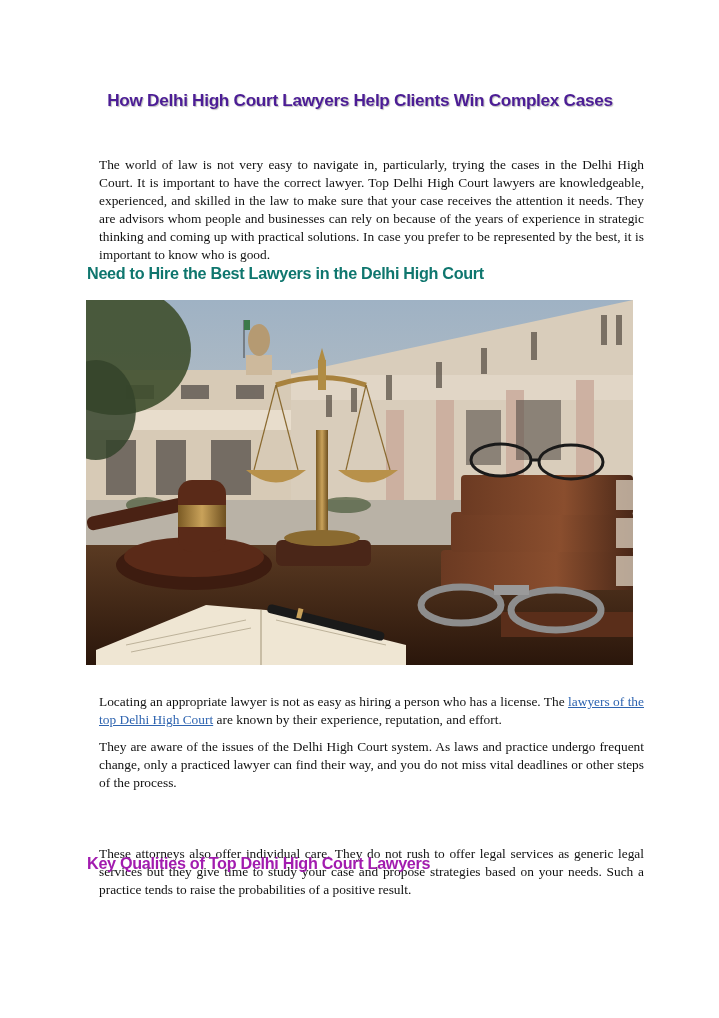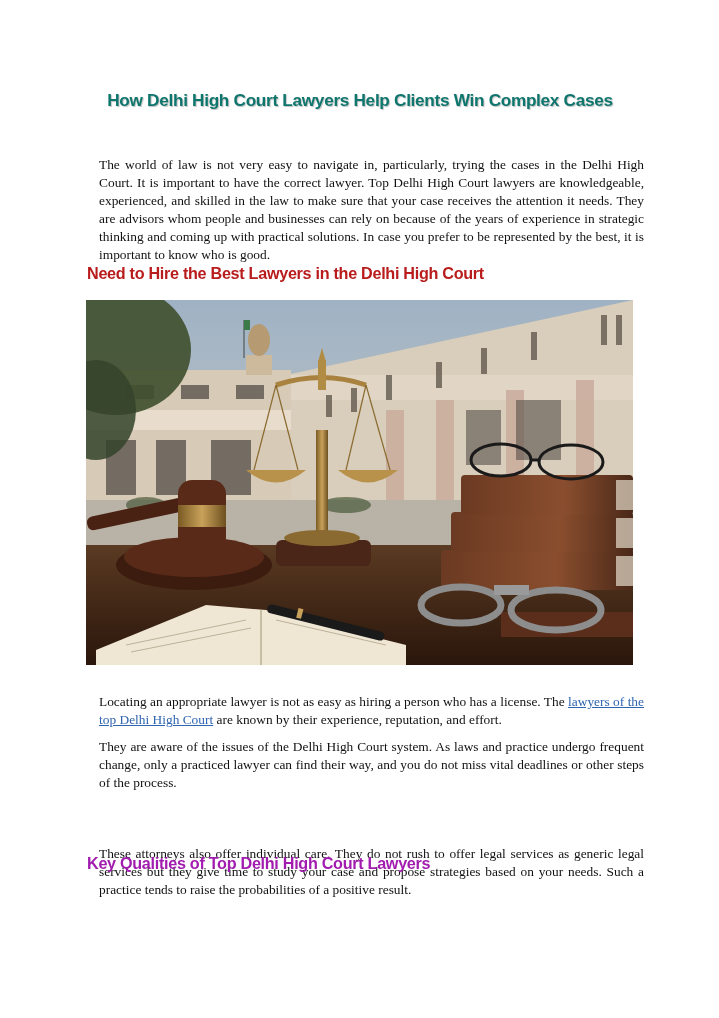--- a/index.html
+++ b/index.html
@@ -2,37 +2,37 @@
 <html><head>
   <meta charset="utf-8">
   <style>
     html, body { margin: 0; padding: 0; background: #ffffff; }
     body { width: 719px; height: 1018px; position: relative; overflow: hidden; }
     .page { position: absolute; left: 0; top: 0; width: 719px; height: 1018px; background: #fff; }
     .title {
       position: absolute; left: 87px; top: 90px; width: 546px;
       text-align: center;
       font-family: "Liberation Sans", sans-serif; font-weight: bold;
-      font-size: 17.2px; color: #0f766e; letter-spacing: -0.3px;
+      font-size: 17.2px; color: #4c1d95; letter-spacing: -0.3px;
       text-shadow: 1px 1px 1px rgba(0,0,0,0.25);
       white-space: nowrap;
     }
     .para {
       position: absolute; left: 87px; width: 545px;
       font-family: "Liberation Serif", serif; font-size: 13.4px;
       line-height: 18.1px; color: #111; text-align: justify;
       margin: 12px;
     }
     .para a { color: #2e64b0; text-decoration: underline; }
     .h2 {
       position: absolute; left: 87px;
       font-family: "Liberation Sans", sans-serif; font-weight: bold;
       font-size: 16.2px; letter-spacing: -0.3px; white-space: nowrap;
     }
-    .h2.dark { color: #b91c1c; }
+    .h2.dark { color: #0f766e; }
     .h2.brown { color: #a21caf; }
     .hero {
       position: absolute; left: 86px; top: 300px; width: 547px; height: 365px;
       overflow: hidden;
     }
   </style>
 </head>
 <body>
 
 <div class="page">

